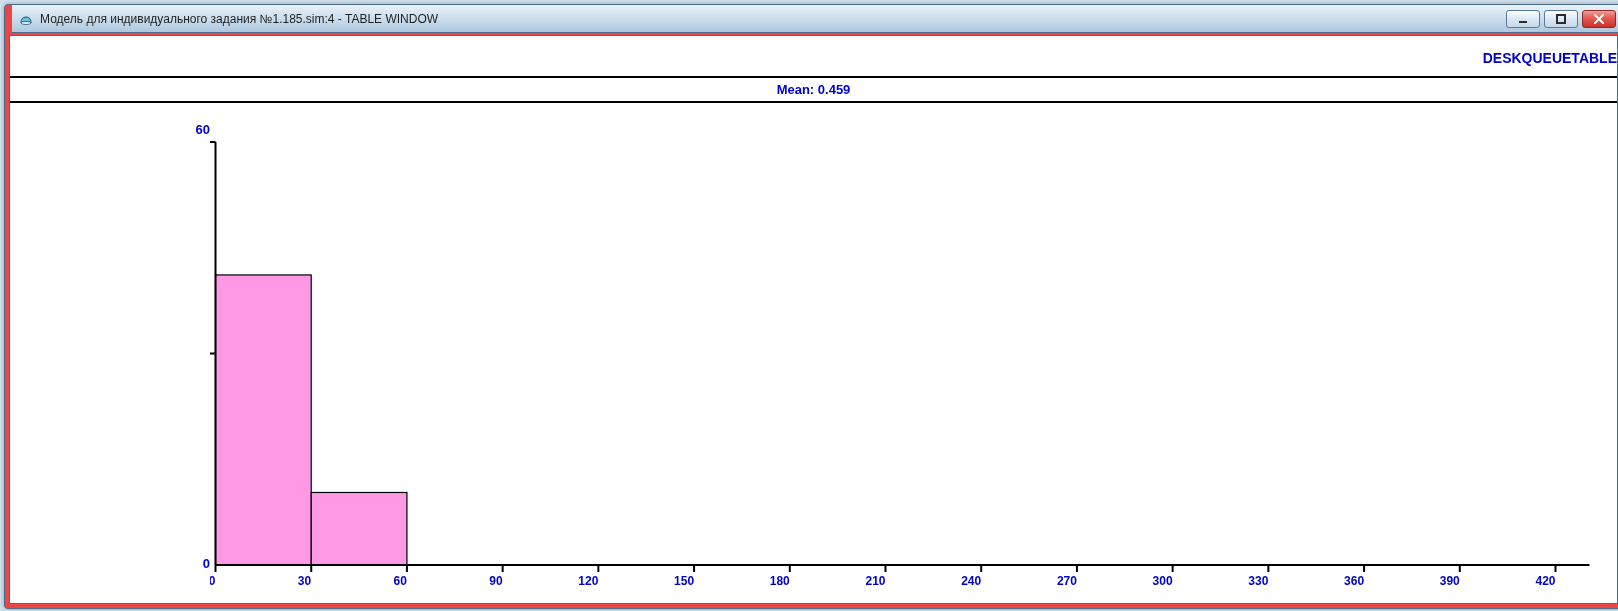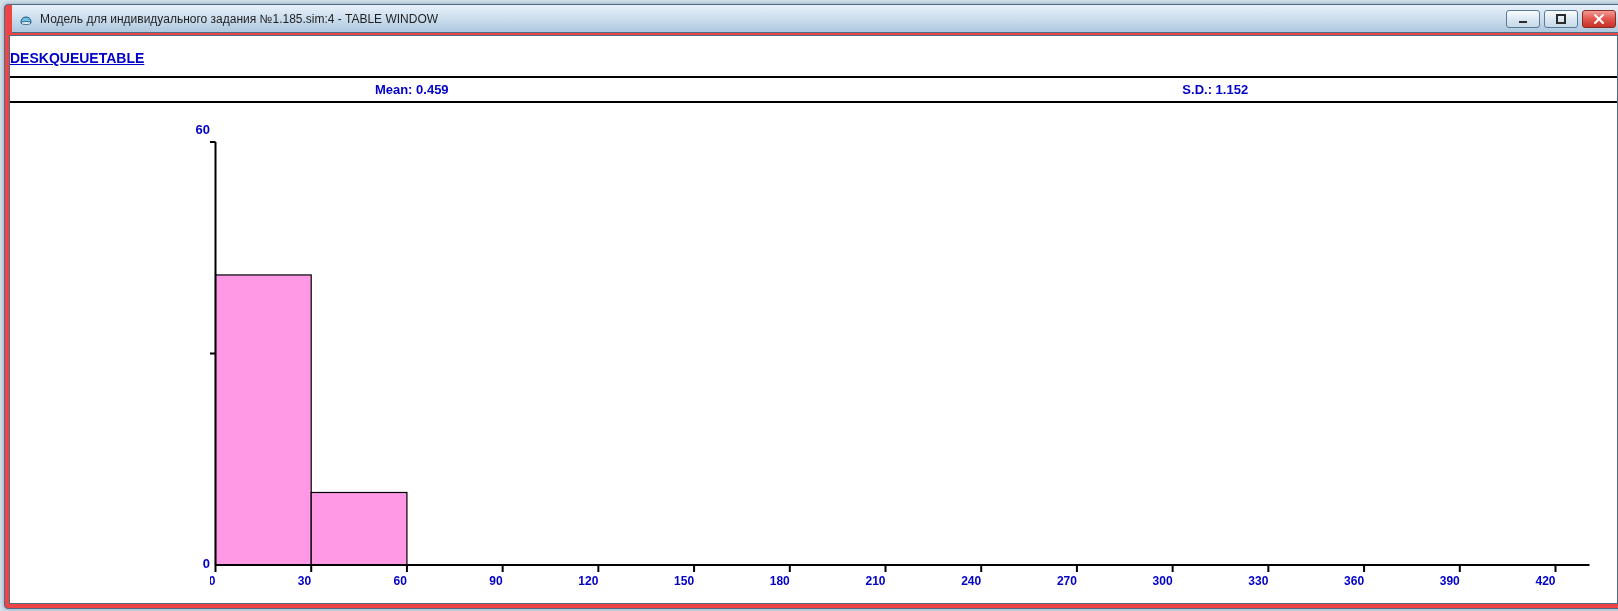--- a/index.html
+++ b/index.html
@@ -74,26 +74,25 @@
     left: 4px;
     top: 30px;
     right: 4px;
     bottom: 4px;
     background: #ffffff;
     border: 1px solid #4a6d8a;
     box-sizing: border-box;
   }
 
   .chart-title-row {
-    text-align: left;
+    text-align: right;
     color: #0000c8;
     font-weight: bold;
     font-size: 14px;
     padding: 14px 0 10px 0;
-    text-decoration: underline;
   }
   .divider {
     height: 0;
     border-top: 2px solid #000;
     margin: 0 0px;
   }
   .stats-row {
     display: flex;
     color: #0000c8;
     font-weight: bold;
@@ -184,21 +183,20 @@
           </svg>
       </div>
     </div>
   </div>
 
   <div class="client">
     <div class="chart-title-row">DESKQUEUETABLE</div>
     <div class="divider"></div>
     <div class="stats-row">
       <div class="mean-cell">Mean: 0.459</div>
-      <div class="sd-cell">S.D.: 1.152</div>
     </div>
     <div class="divider"></div>
 
     <div class="plot-area">
       <div class="y-axis-label top">60</div>
       <div class="y-axis-label bottom">0</div>
       <div class="chart-svg">
         <svg id="hist-svg" width="100%" height="100%" viewBox="0 0 1380 459">
             <rect x="2" y="140.94285714285712" width="95.71428571428571" height="290.0571428571429" class="bar"></rect>
             <rect x="97.71428571428571" y="358.48571428571427" width="95.71428571428571" height="72.51428571428573" class="bar"></rect>

